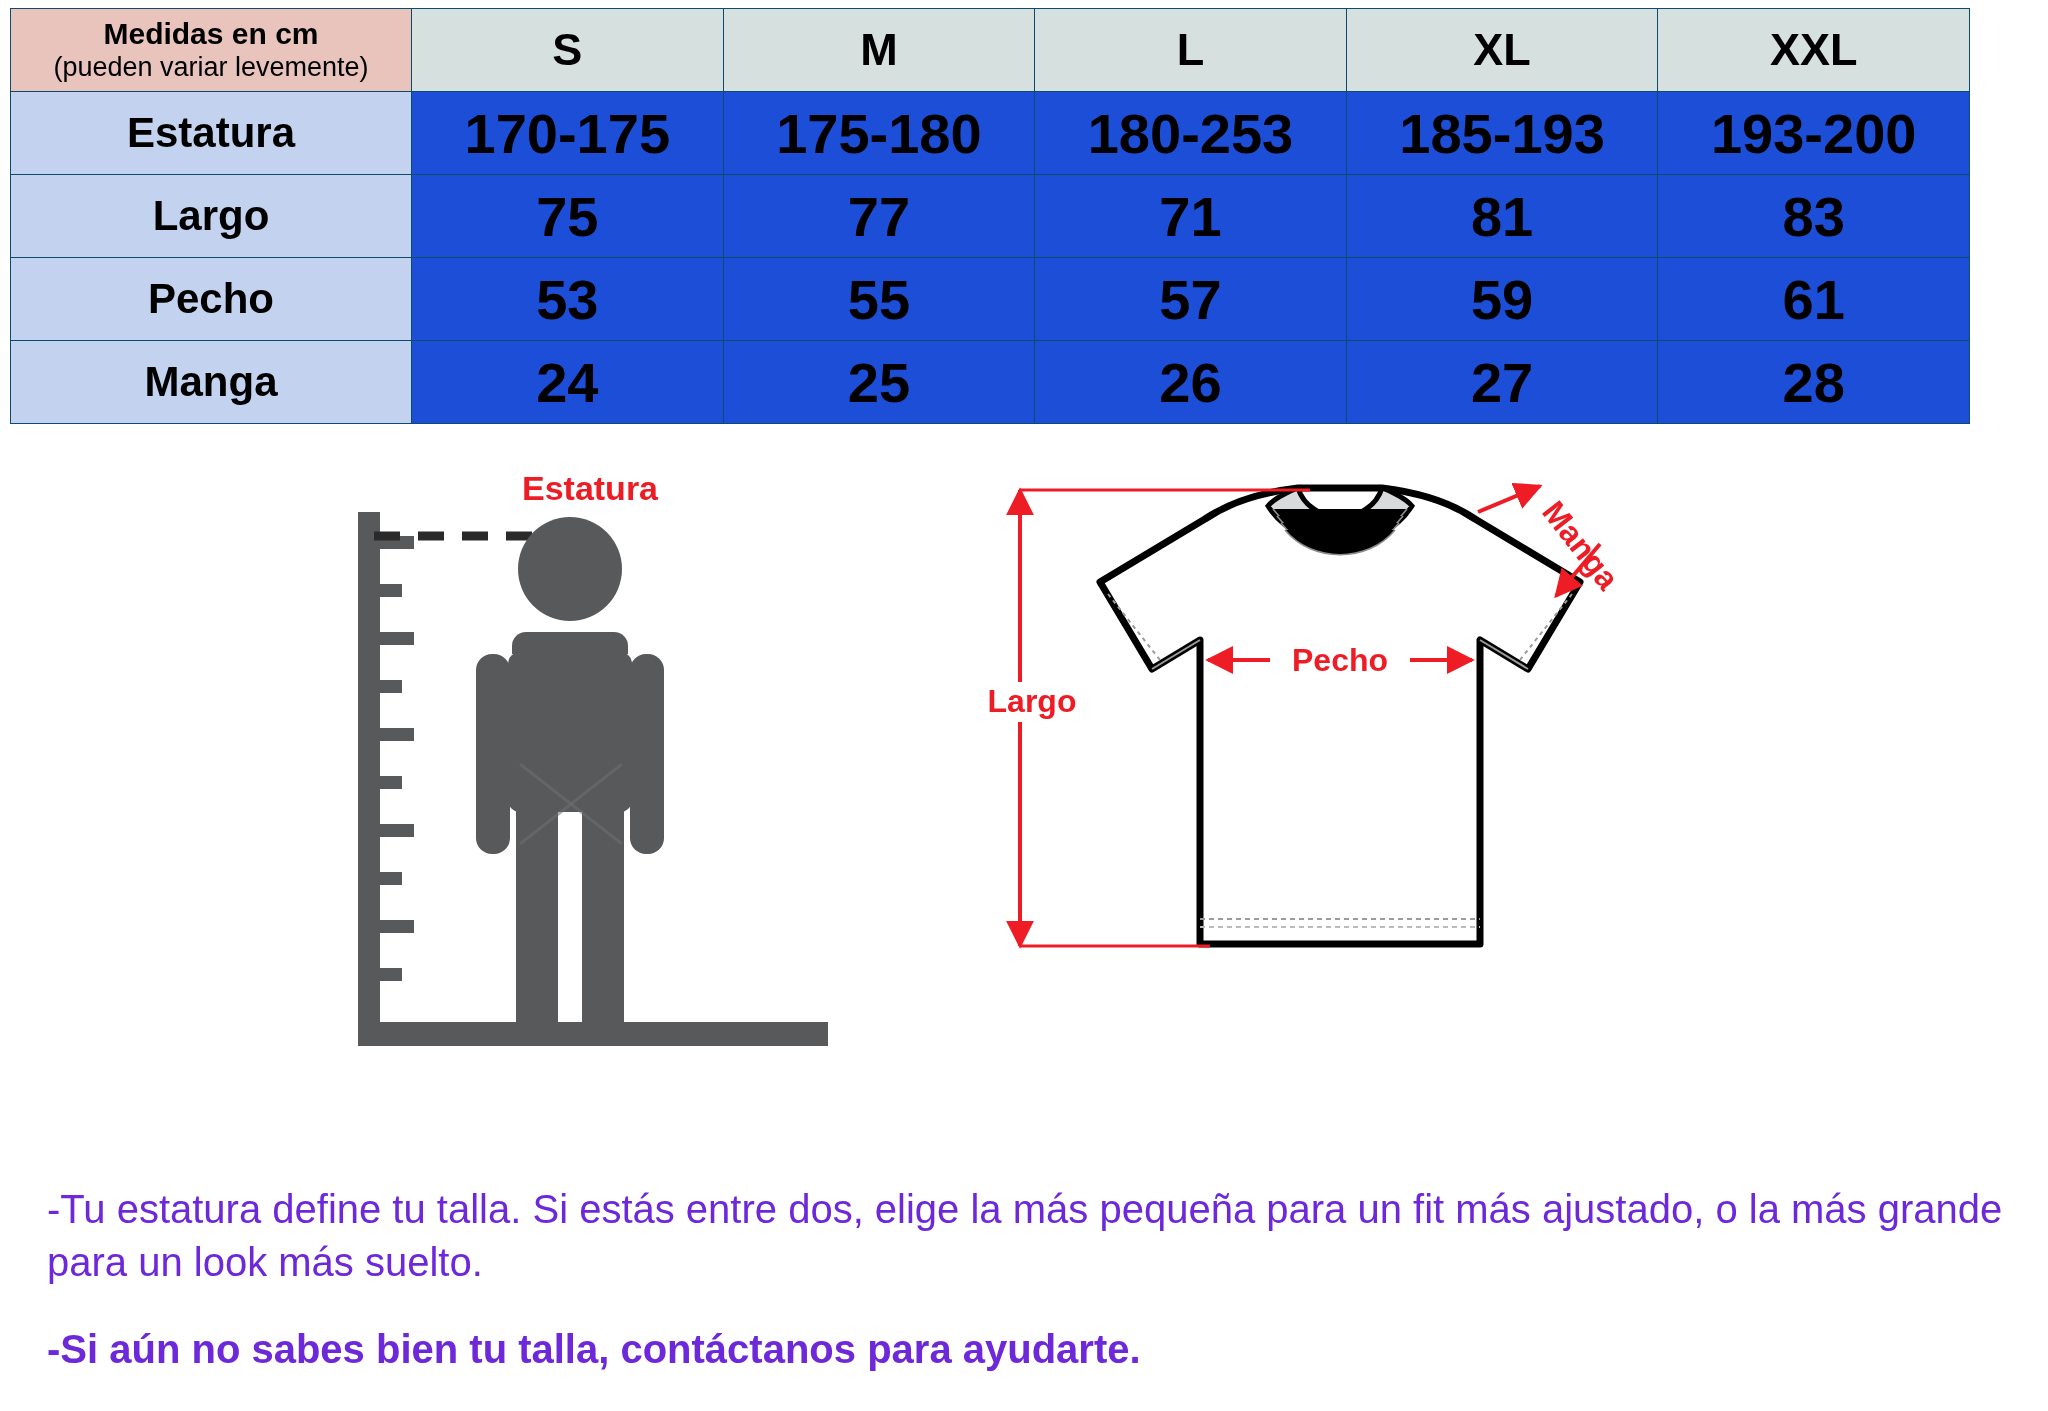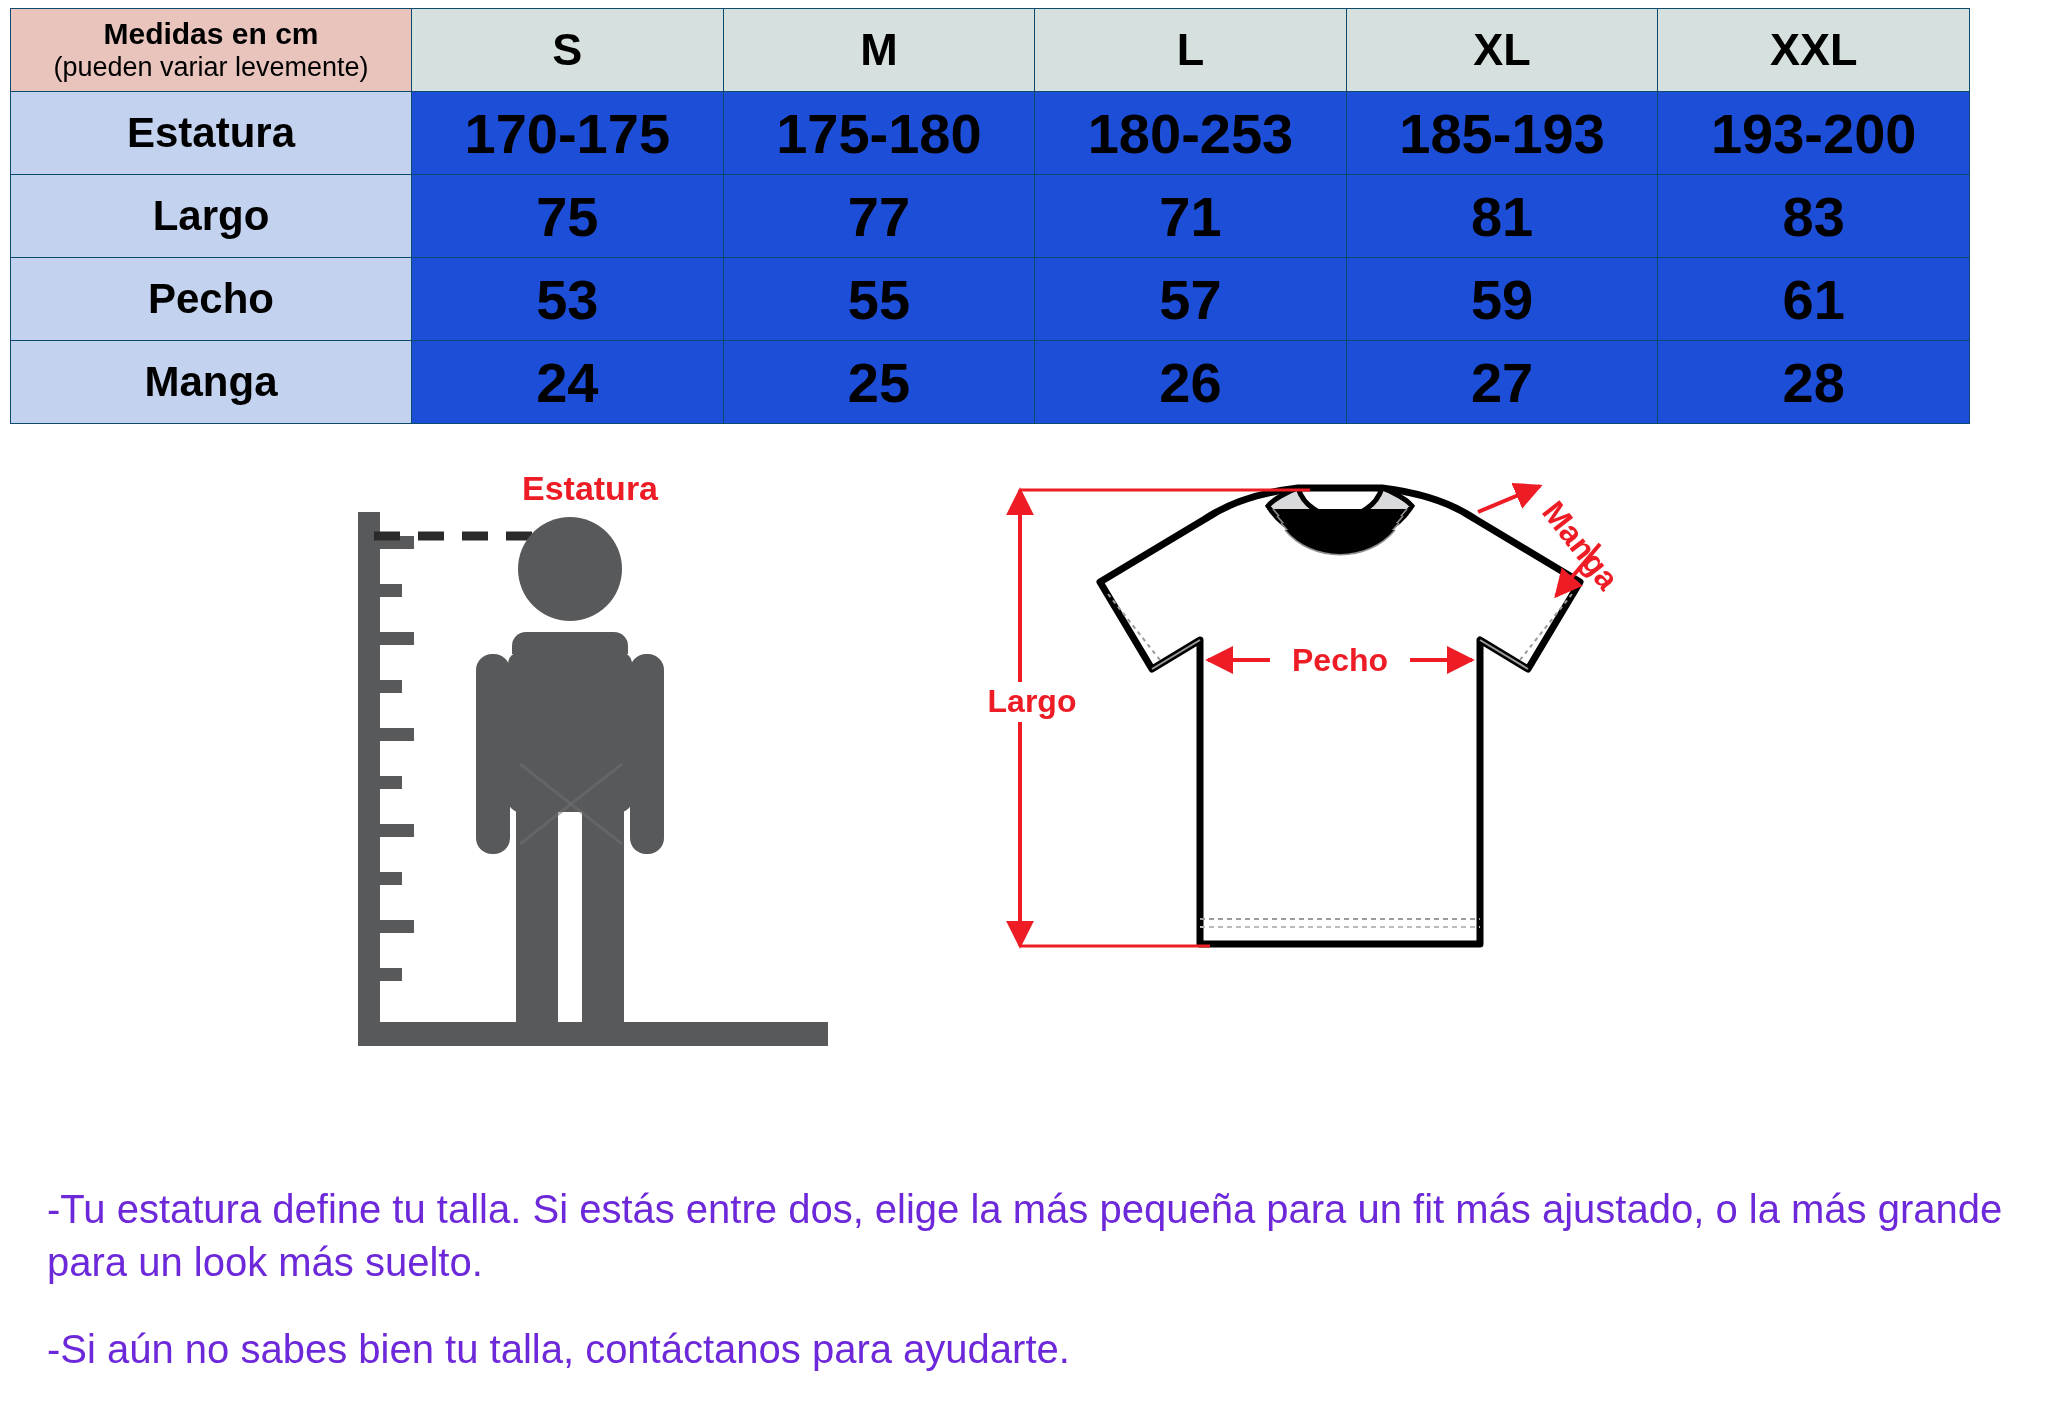--- a/index.html
+++ b/index.html
@@ -93,21 +93,21 @@
   .notes {
     position: absolute;
     left: 47px;
     top: 1175px;
     width: 1960px;
     font-size: 40px;
     line-height: 1.32;
     color: #6d28d9;
   }
   .note-block { margin-bottom: 34px; }
-  .note-block:last-child { margin-bottom: 16px; }
+  .note-block:last-child { margin-bottom: 16px; font-weight: bold; }
 </style>
 </head>
 <body>
 
 <div class="page">
 
   <table class="size-table">
     <tbody>
       <tr>
         <td class="corner-cell">

